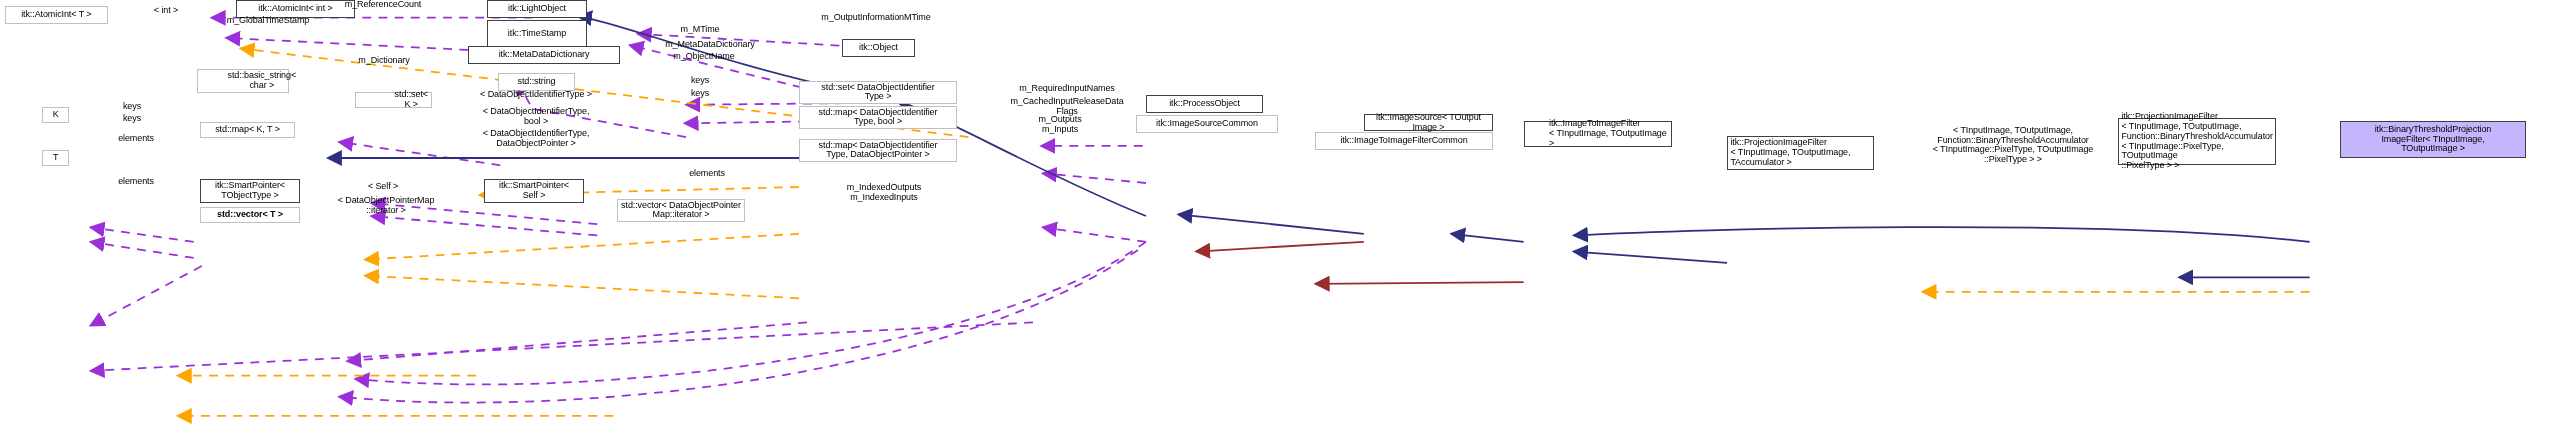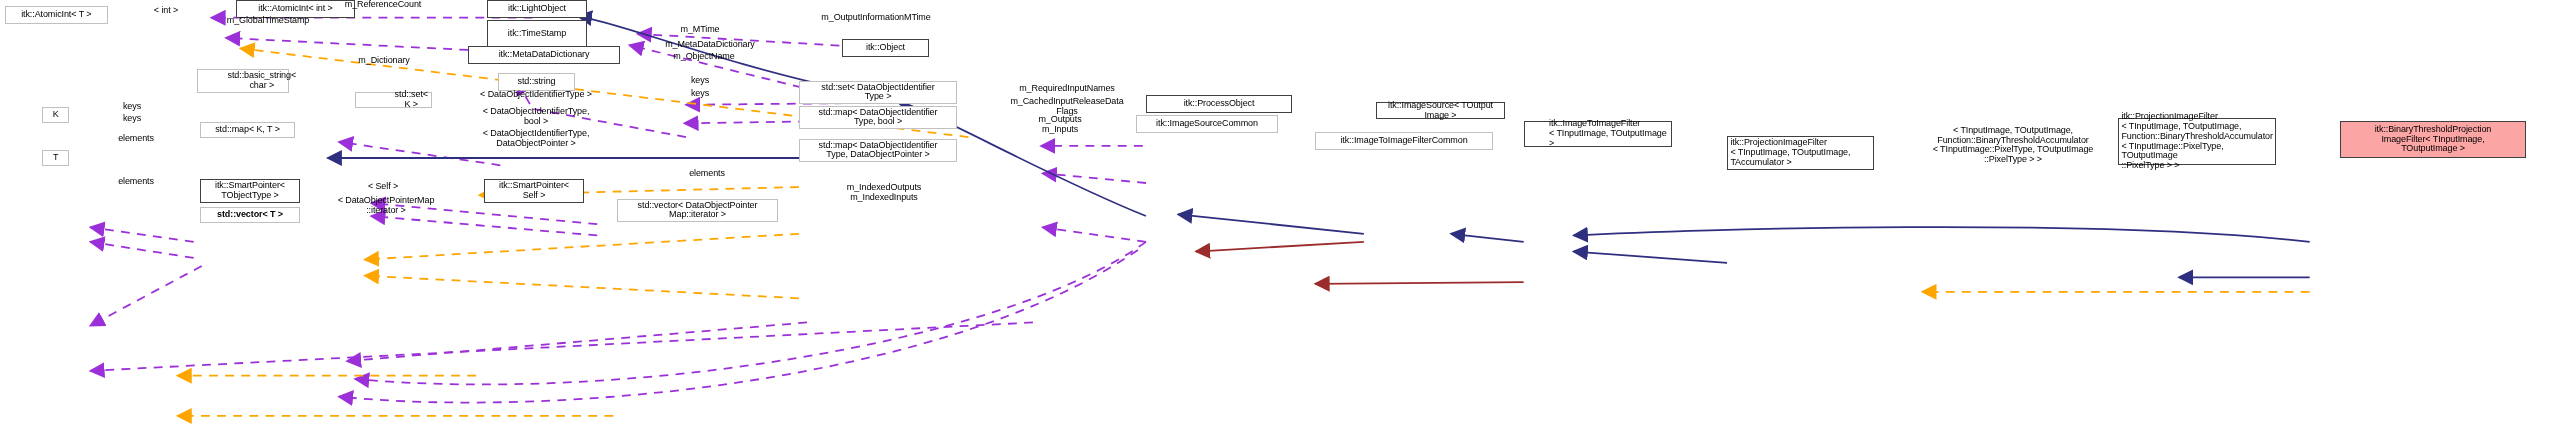--- a/index.html
+++ b/index.html
@@ -22,21 +22,21 @@
     background:#ffffff;
     color:#000000;
     font-size:9px;
     line-height:9.7px;
     padding:0.8px 2.4px;
     white-space:pre-line;
     letter-spacing:-0.1px;
   }
   .node.thin{border:0.8px solid #c0c0c0;}
   .node.thick{border:1.3px solid #404040;}
-  .node.hl{background:#fca5a5;border:1.3px solid #404040;}
+  .node.hl{background:#c4b5fd;border:1.3px solid #404040;}
   .node.leftal{justify-content:flex-start;text-align:left;}
   .edgelabel{
     position:absolute;
     font-size:9px;
     line-height:9.7px;
     color:#000000;
     white-space:pre-line;
     text-align:center;
     transform:translateX(-50%);
     letter-spacing:-0.1px;
@@ -112,58 +112,58 @@
       <path d="M1690,300 L1482,312" marker-end="url(#arrRed)"></path>
       <path d="M1888,350 L1630,352" marker-end="url(#arrRed)"></path>
     </g>
   </svg>
 
   <div class="node thin" style="left:4.8px;top:6px;width:103px;height:18px;">itk::AtomicInt&lt; T &gt;</div>
   <div class="node thick" style="left:236px;top:0px;width:119px;height:18px;">itk::AtomicInt&lt; int &gt;</div>
   <div class="node thick" style="left:487px;top:0px;width:100px;height:18px;">itk::LightObject</div>
   <div class="node thick" style="left:487px;top:20px;width:100px;height:28px;">itk::TimeStamp</div>
   <div class="node thick" style="left:468px;top:46px;width:152px;height:18px;">itk::MetaDataDictionary</div>
-  <div class="node thick" style="left:842px;top:39px;width:87px;height:18px;">itk::Object</div>
+  <div class="node thick" style="left:842px;top:39px;width:73px;height:18px;">itk::Object</div>
   <div class="node thin" style="left:197px;top:69px;width:92px;height:24px;padding-left:40px;">std::basic_string&lt;
 char &gt;</div>
   <div class="node thin" style="left:498px;top:73px;width:77px;height:18px;">std::string</div>
   <div class="node thin" style="left:355px;top:92px;width:77px;height:16px;padding-left:38px;">std::set&lt; K &gt;</div>
   <div class="node thin" style="left:200px;top:122px;width:95px;height:16px;">std::map&lt; K, T &gt;</div>
   <div class="node thin" style="left:42px;top:107px;width:27.4px;height:16px;">K</div>
   <div class="node thin" style="left:42px;top:150px;width:27.4px;height:16px;">T</div>
   <div class="node thin" style="left:799px;top:81px;width:158px;height:22.6px;">std::set&lt; DataObjectIdentifier
 Type &gt;</div>
   <div class="node thin" style="left:799px;top:106px;width:158px;height:22.6px;">std::map&lt; DataObjectIdentifier
 Type, bool &gt;</div>
   <div class="node thin" style="left:799px;top:139px;width:158px;height:22.6px;">std::map&lt; DataObjectIdentifier
 Type, DataObjectPointer &gt;</div>
-  <div class="node thick" style="left:1146px;top:95px;width:146px;height:18px;">itk::ProcessObject</div>
+  <div class="node thick" style="left:1146px;top:95px;width:117px;height:18px;">itk::ProcessObject</div>
   <div class="node thin" style="left:1136px;top:115px;width:142px;height:18px;">itk::ImageSourceCommon</div>
-  <div class="node thick" style="left:1364px;top:102px;width:129px;height:17px;margin-left:12px;">itk::ImageSource&lt; TOutput
+  <div class="node thick" style="left:1364px;top:114px;width:129px;height:17px;">itk::ImageSource&lt; TOutput
 Image &gt;</div>
   <div class="node thin" style="left:1315px;top:132px;width:178px;height:18px;">itk::ImageToImageFilterCommon</div>
   <div class="node thick leftal" style="left:1524px;top:121px;width:148px;height:26px;padding-left:24px;">itk::ImageToImageFilter
 &lt; TInputImage, TOutputImage &gt;</div>
   <div class="node thick leftal" style="left:1727px;top:136px;width:147px;height:34px;">itk::ProjectionImageFilter
 &lt; TInputImage, TOutputImage,
 TAccumulator &gt;</div>
   <div class="node thick leftal" style="left:2118px;top:118px;width:158px;height:47px;">itk::ProjectionImageFilter
 &lt; TInputImage, TOutputImage,
  Function::BinaryThresholdAccumulator
 &lt; TInputImage::PixelType, TOutputImage
 ::PixelType &gt; &gt;</div>
   <div class="node hl" style="left:2340px;top:121px;width:186px;height:37px;">itk::BinaryThresholdProjection
 ImageFilter&lt; TInputImage,
 TOutputImage &gt;</div>
   <div class="node thick" style="left:200px;top:179px;width:100px;height:24px;">itk::SmartPointer&lt;
 TObjectType &gt;</div>
   <div class="node thick" style="left:484px;top:179px;width:100px;height:24px;">itk::SmartPointer&lt;
 Self &gt;</div>
   <div class="node thin" style="left:200px;top:207px;width:100px;height:16px;font-weight:bold;">std::vector&lt; T &gt;</div>
-  <div class="node thin" style="left:617px;top:199px;width:161px;height:22.6px;">std::vector&lt; DataObjectPointer
+  <div class="node thin" style="left:617px;top:199px;width:128px;height:22.6px;">std::vector&lt; DataObjectPointer
 Map::iterator &gt;</div>
 
   <div class="edgelabel" style="left:383px;top:0px;">m_ReferenceCount</div>
   <div class="edgelabel" style="left:158px;top:5.6px;margin-left:8px;">&lt; int &gt;</div>
   <div class="edgelabel" style="left:268px;top:16px;">m_GlobalTimeStamp</div>
   <div class="edgelabel" style="left:876px;top:13px;">m_OutputInformationMTime</div>
   <div class="edgelabel" style="left:700px;top:25px;">m_MTime</div>
   <div class="edgelabel" style="left:710px;top:40px;">m_MetaDataDictionary</div>
   <div class="edgelabel" style="left:704px;top:52px;">m_ObjectName</div>
   <div class="edgelabel" style="left:384px;top:56px;">m_Dictionary</div>

